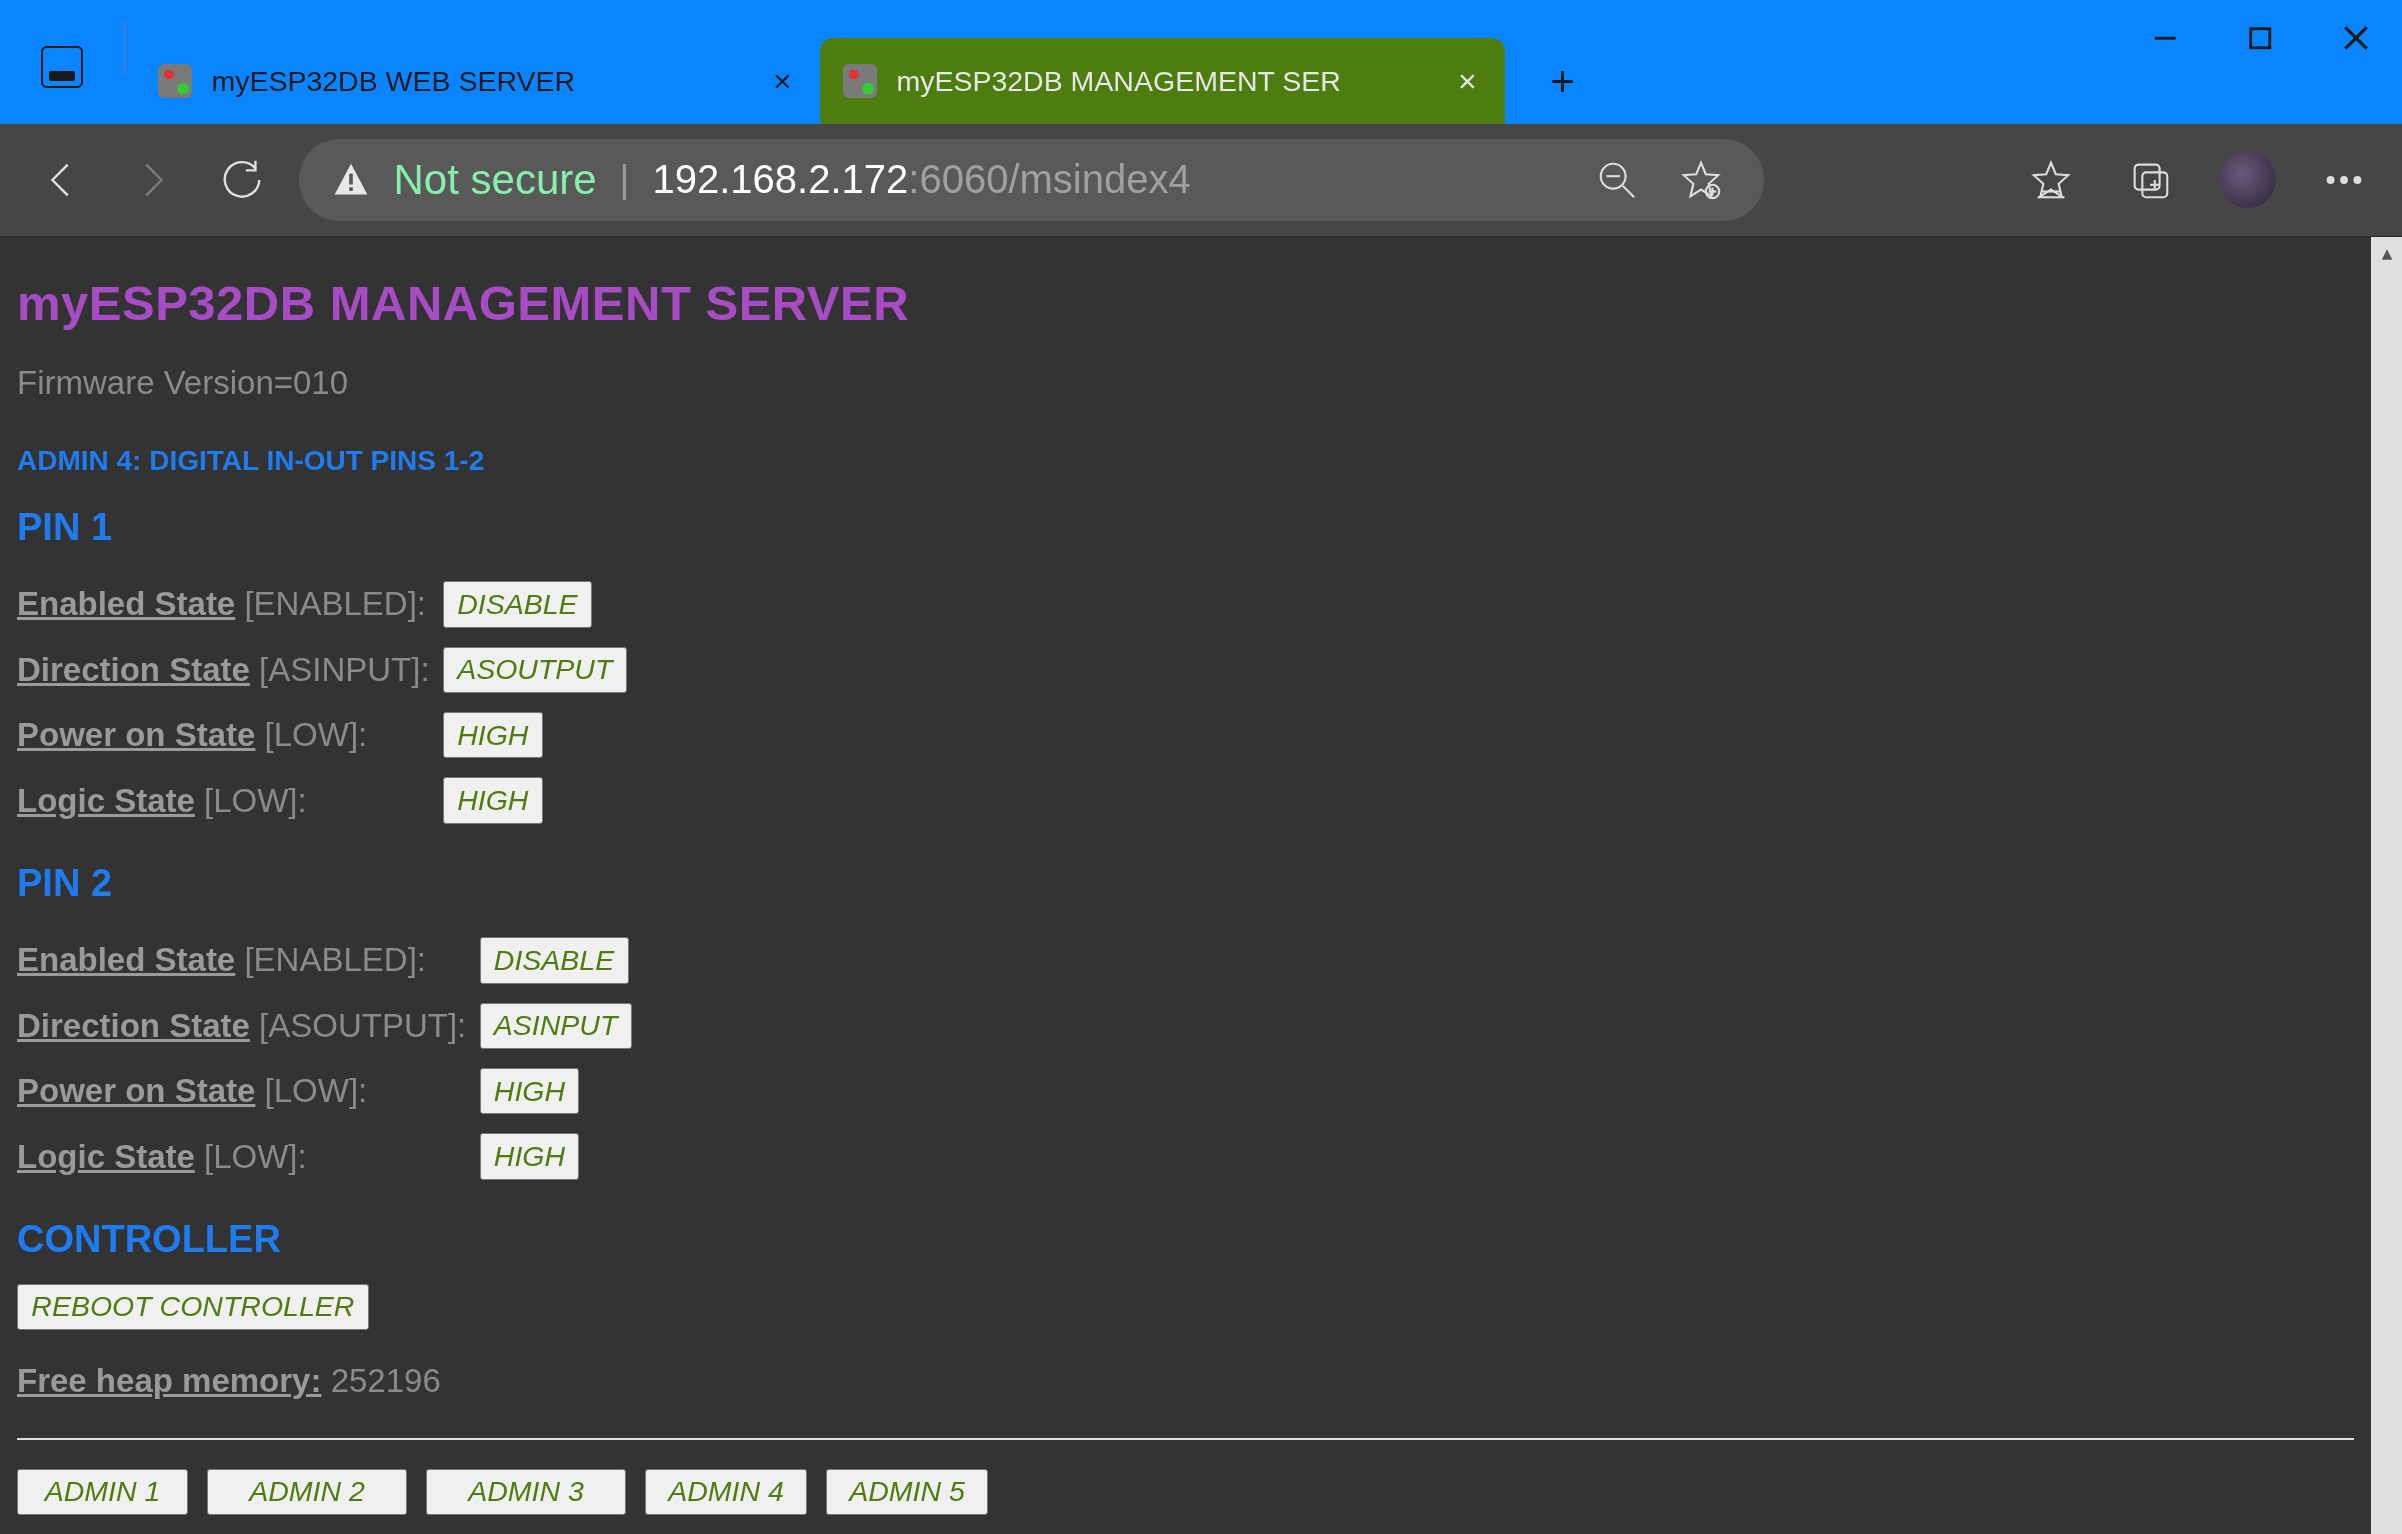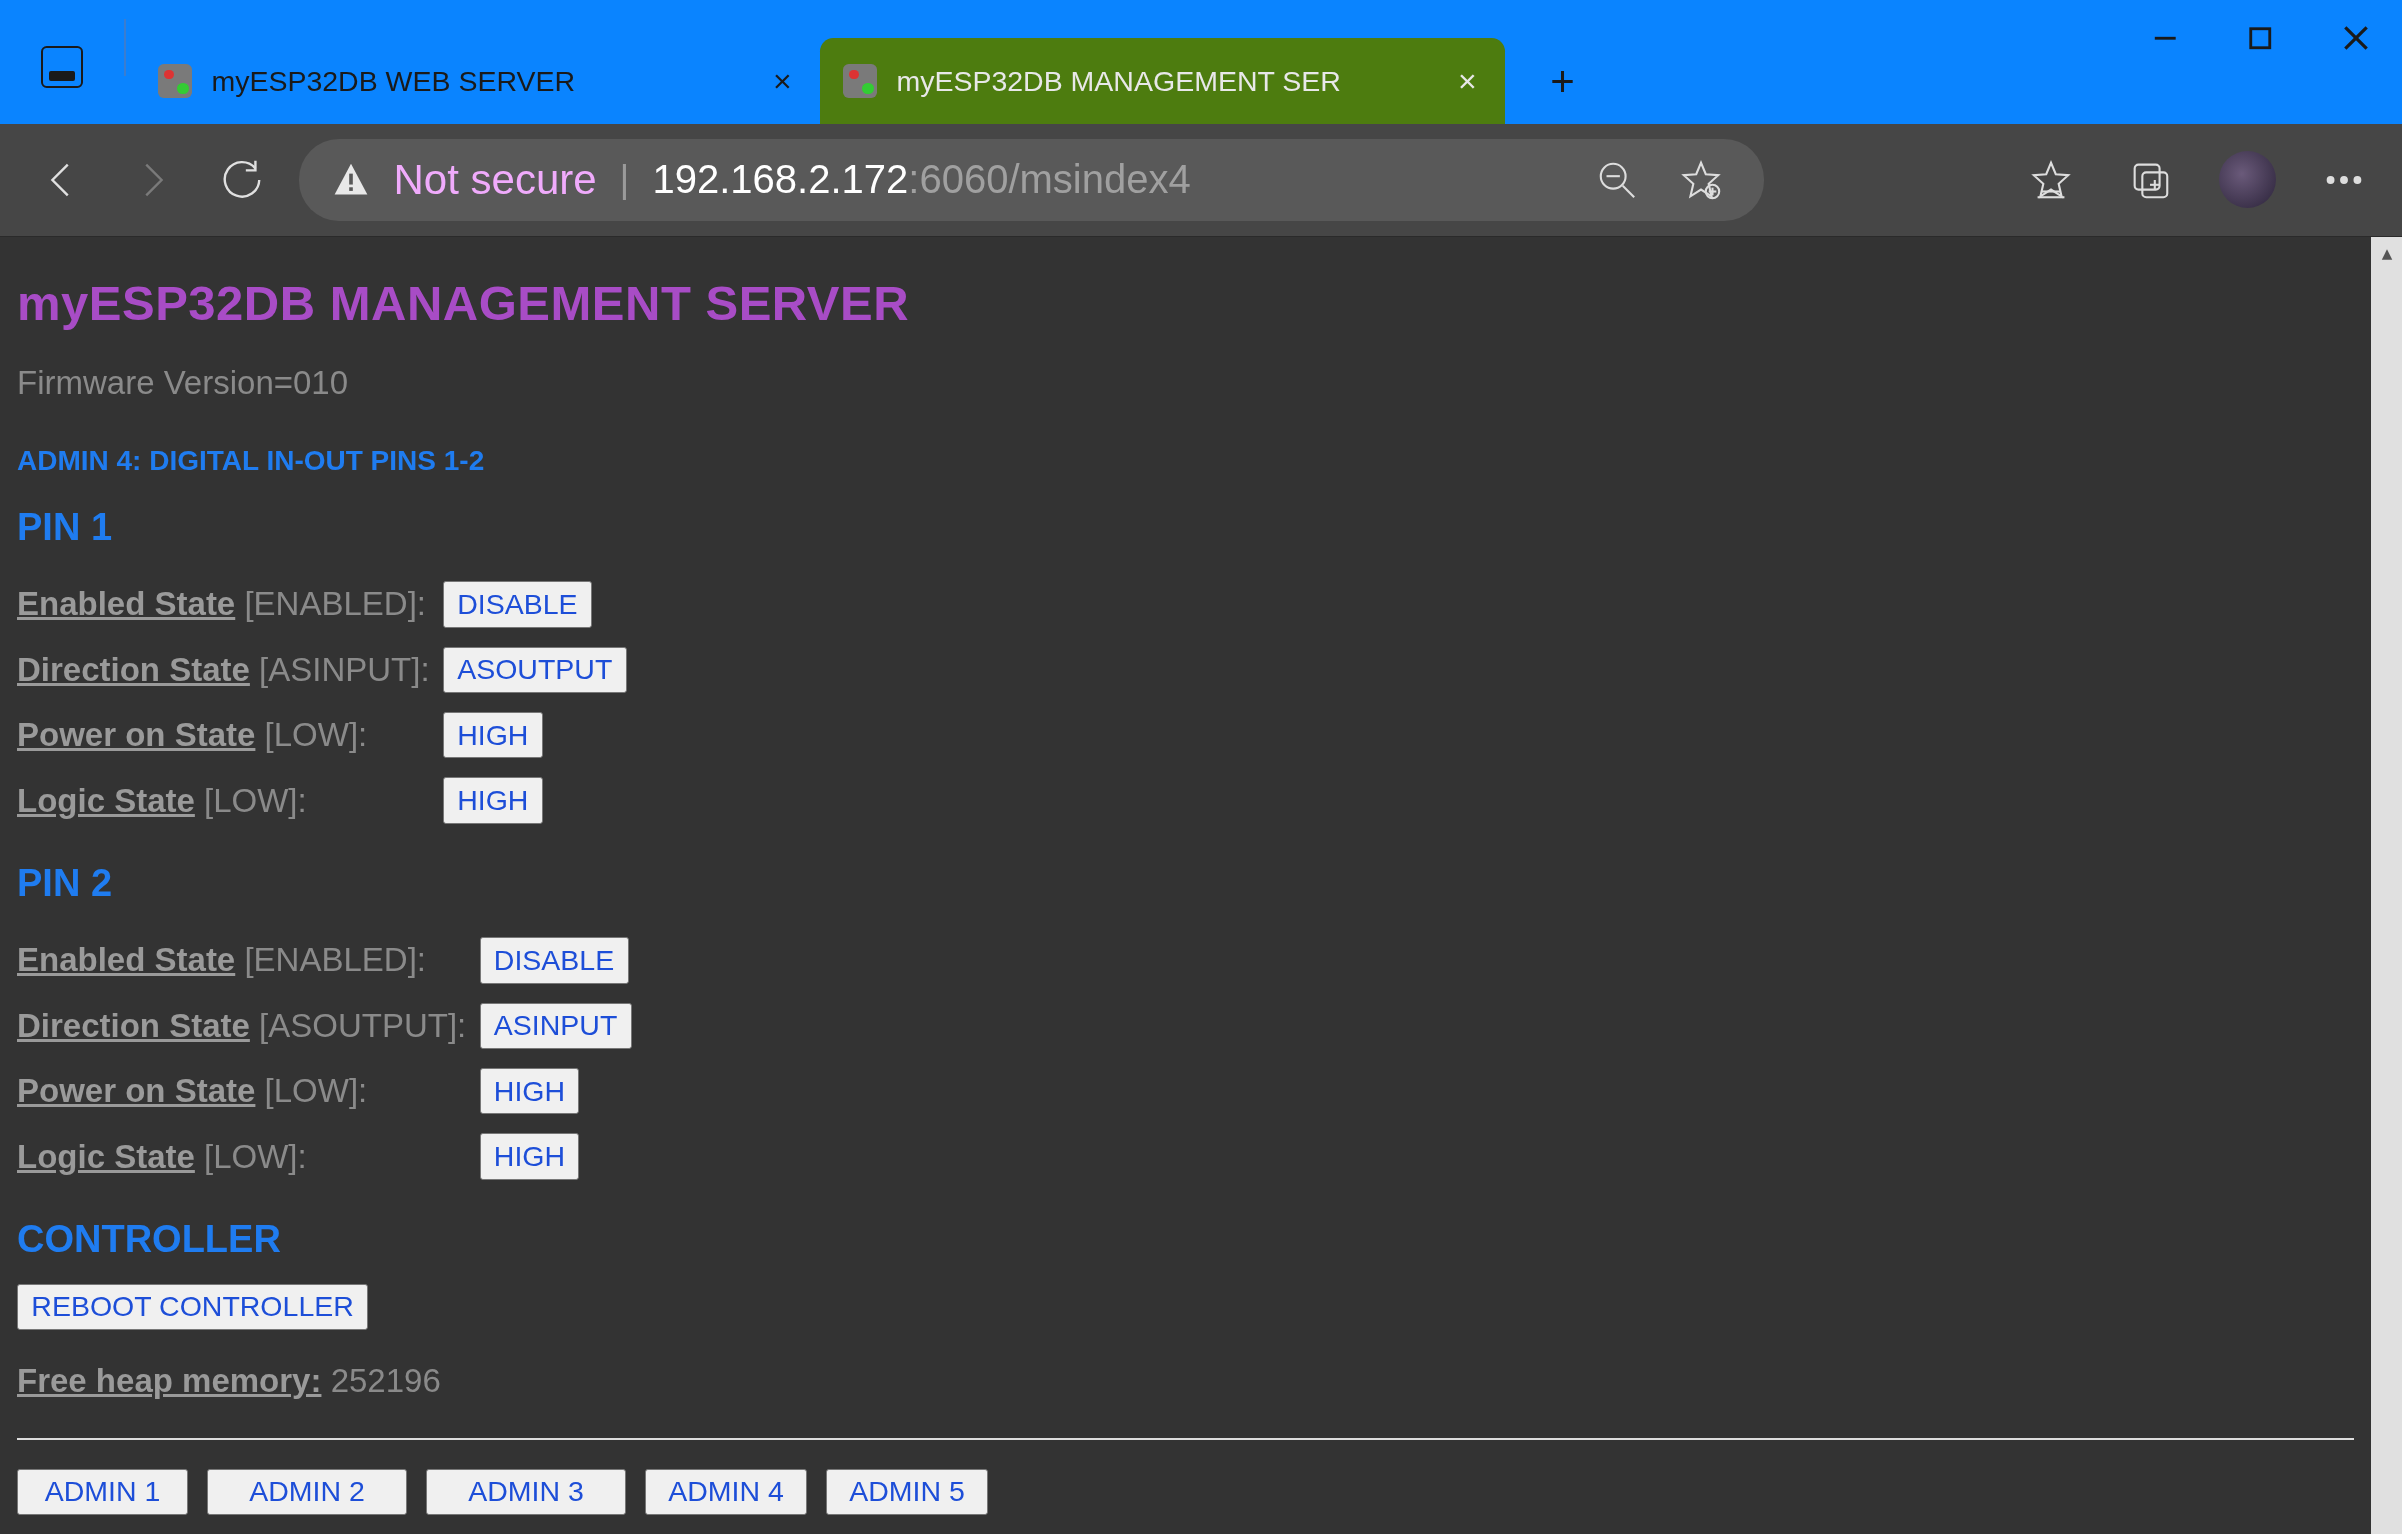--- a/index.html
+++ b/index.html
@@ -182,21 +182,21 @@
     gap: 23px;
     color: #fff;
     font-size: 40px;
   }
   .addr .warn {
     width: 40px;
     height: 40px;
     flex-shrink: 0;
   }
   .addr .sec-label {
-    color: #f0abfc;
+    color: #86efac;
     font-size: 42px;
   }
   .addr .sep {
     color: #9a9a9a;
     font-size: 38px;
   }
   .addr .url-host { color: #fff; }
   .addr .url-rest { color: #a0a0a0; }
   .addr .zoom {
     margin-left: auto;
@@ -283,27 +283,28 @@
   }
   table.pin td {
     padding: 9.5px 13.3px 9.5px 0;
     vertical-align: middle;
     font-size: 33px;
   }
   .lbl { color: #9a9a9a; font-weight: 700; text-decoration: underline; }
   .val { color: #8a8a8a; font-weight: 400; }
   .btn {
     background: #f0f0f0;
-    color: #1d4ed8;
+    color: #4d7c0f;
     border: 1.9px solid #777;
     font-size: 28.5px;
     padding: 5.7px 13.3px;
     font-family: Arial, Helvetica, sans-serif;
     cursor: pointer;
     border-radius: 2.9px;
+    font-style: italic;
   }
   .reboot { margin-top: 13.3px; }
   .heap-row { margin-top: 32px; font-size: 33px; }
   .heap-row .lbl { color: #9a9a9a; font-weight: 700; }
   .heap-row .num { color: #8a8a8a; }
   hr.rule {
     border: none;
     border-top: 2.9px solid #ddd;
     margin: 38px 0 28.5px 0;
   }

